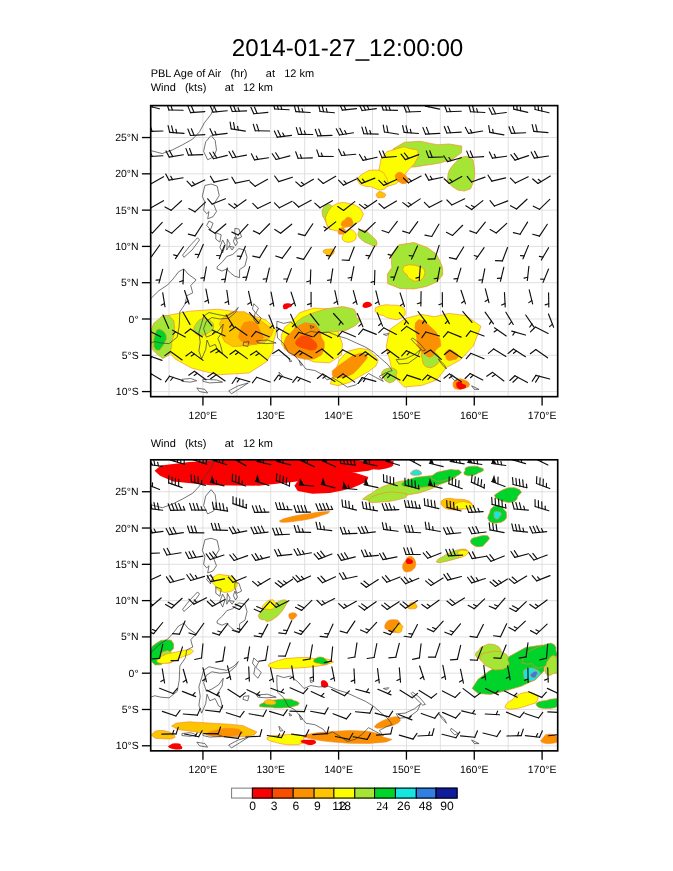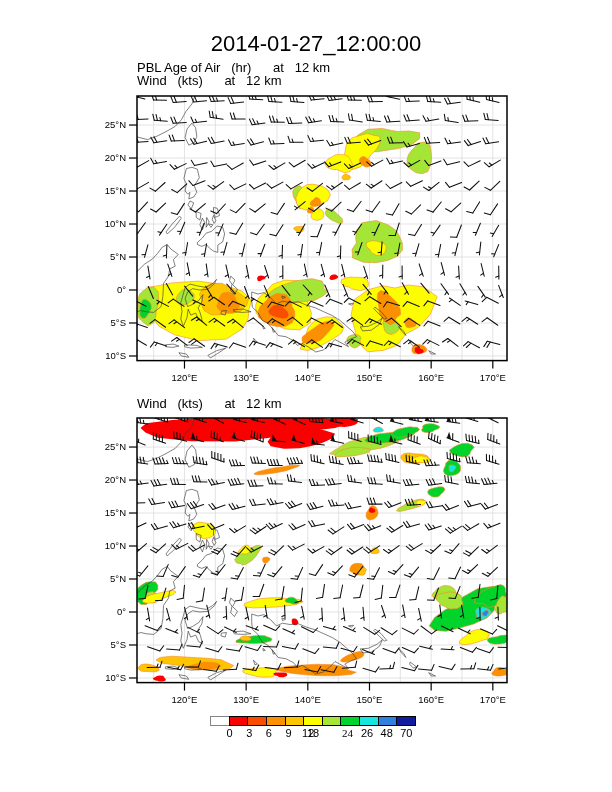--- a/index.html
+++ b/index.html
@@ -1,20 +1,20 @@
 <!DOCTYPE html>
 <html><head>
 <meta charset="utf-8">
 <style>
   html,body{margin:0;padding:0;background:#ffffff;}
   .page{position:relative;width:612px;height:792px;background:#fff;
         font-family:"Liberation Sans",sans-serif;color:#000;overflow:hidden;padding-left:20px;}
   .title{position:absolute;top:31px;left:0;width:100%;text-align:center;
          font-size:22px;letter-spacing:0;white-space:pre;}
-  .sub{position:absolute;left:137px;font-size:13px;line-height:12px;white-space:pre;}
+  .sub{position:absolute;left:137px;font-size:10px;line-height:12px;white-space:pre;}
   .sub1a{top:62px;} .sub1b{top:75px;}
   .sub2a{top:385px;} .sub2b{top:398px;}
   #chart-svg{position:absolute;left:0;top:0;}
   #colorbar{position:absolute;left:210px;top:716px;width:218px;height:10px;display:flex;}
   .cb-box{height:10px;box-sizing:border-box;border:1px solid #000;margin-left:-1px;}
   .cb-box.first{margin-left:0;border-color:#858585;}
   #cb-labels{position:absolute;left:210px;top:727px;width:220px;height:14px;}
   #cb-labels span{position:absolute;transform:translateX(-50%);font-size:11px;}
 </style>
 </head>
@@ -1688,15 +1688,15 @@
   <div id="cb-labels">
       <span style="left: 19.6364px;">0</span>
       <span style="left: 39.2727px;">3</span>
       <span style="left: 58.9091px;">6</span>
       <span style="left: 78.5455px;">9</span>
       <span style="left: 98.1818px;">12</span>
       <span style="left: 103px;">18</span>
       <span style="left: 137.455px; font-family: Liberation Serif, serif;">24</span>
       <span style="left: 157.091px;">26</span>
       <span style="left: 176.727px; text-align: right;">48</span>
-      <span style="left: 196.364px;">70</span>
+      <span style="left: 196.364px;">90</span>
     </div>
 </div>
 
 </body></html>

